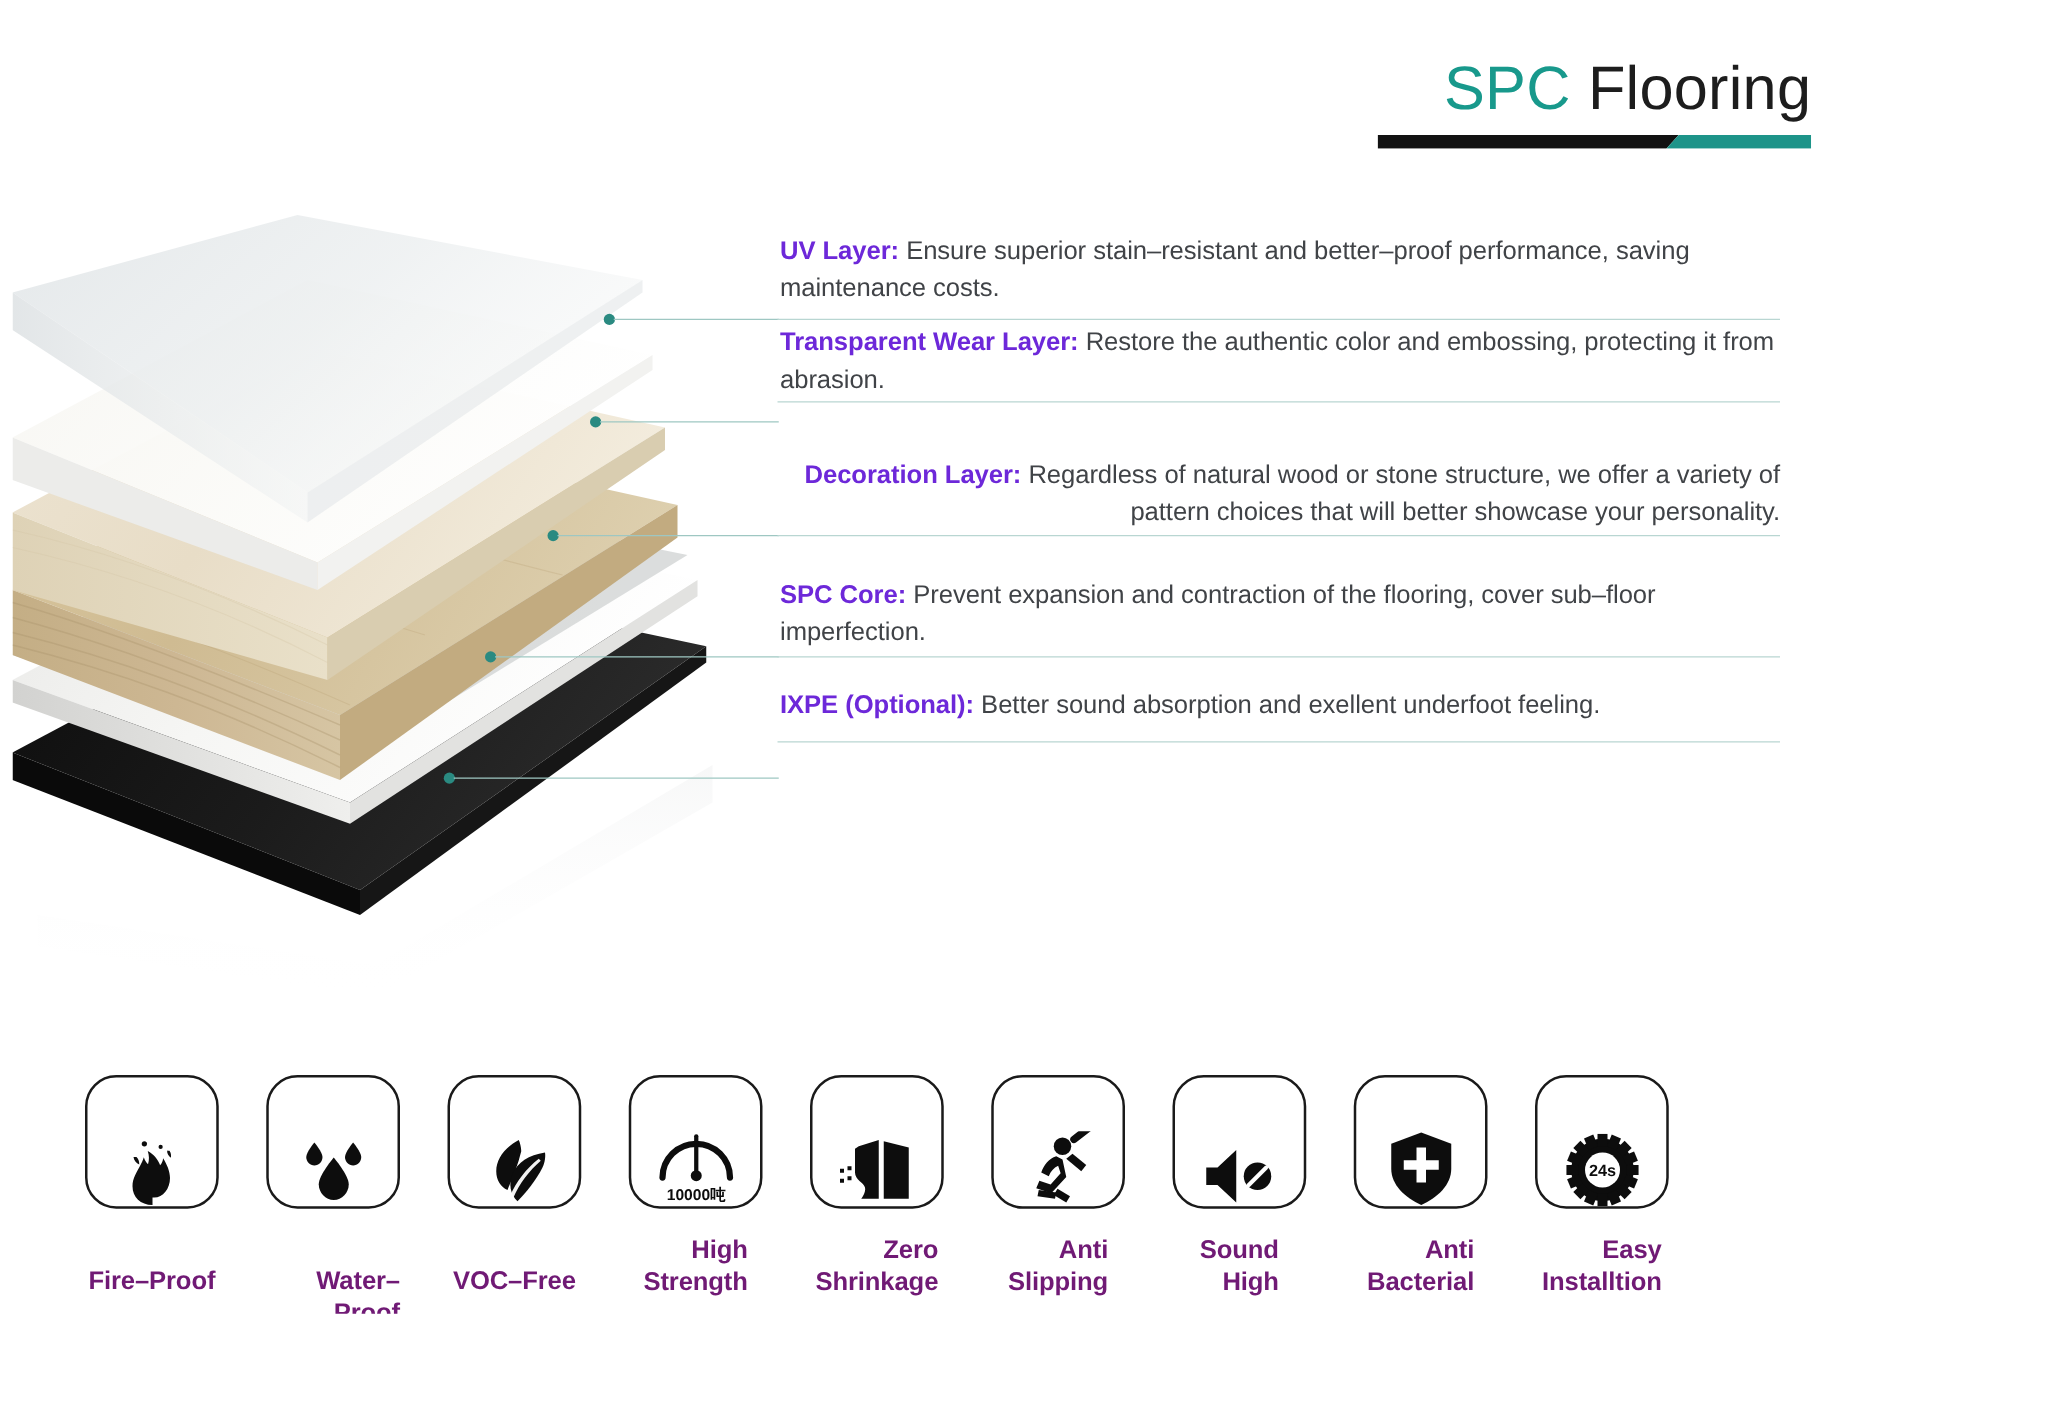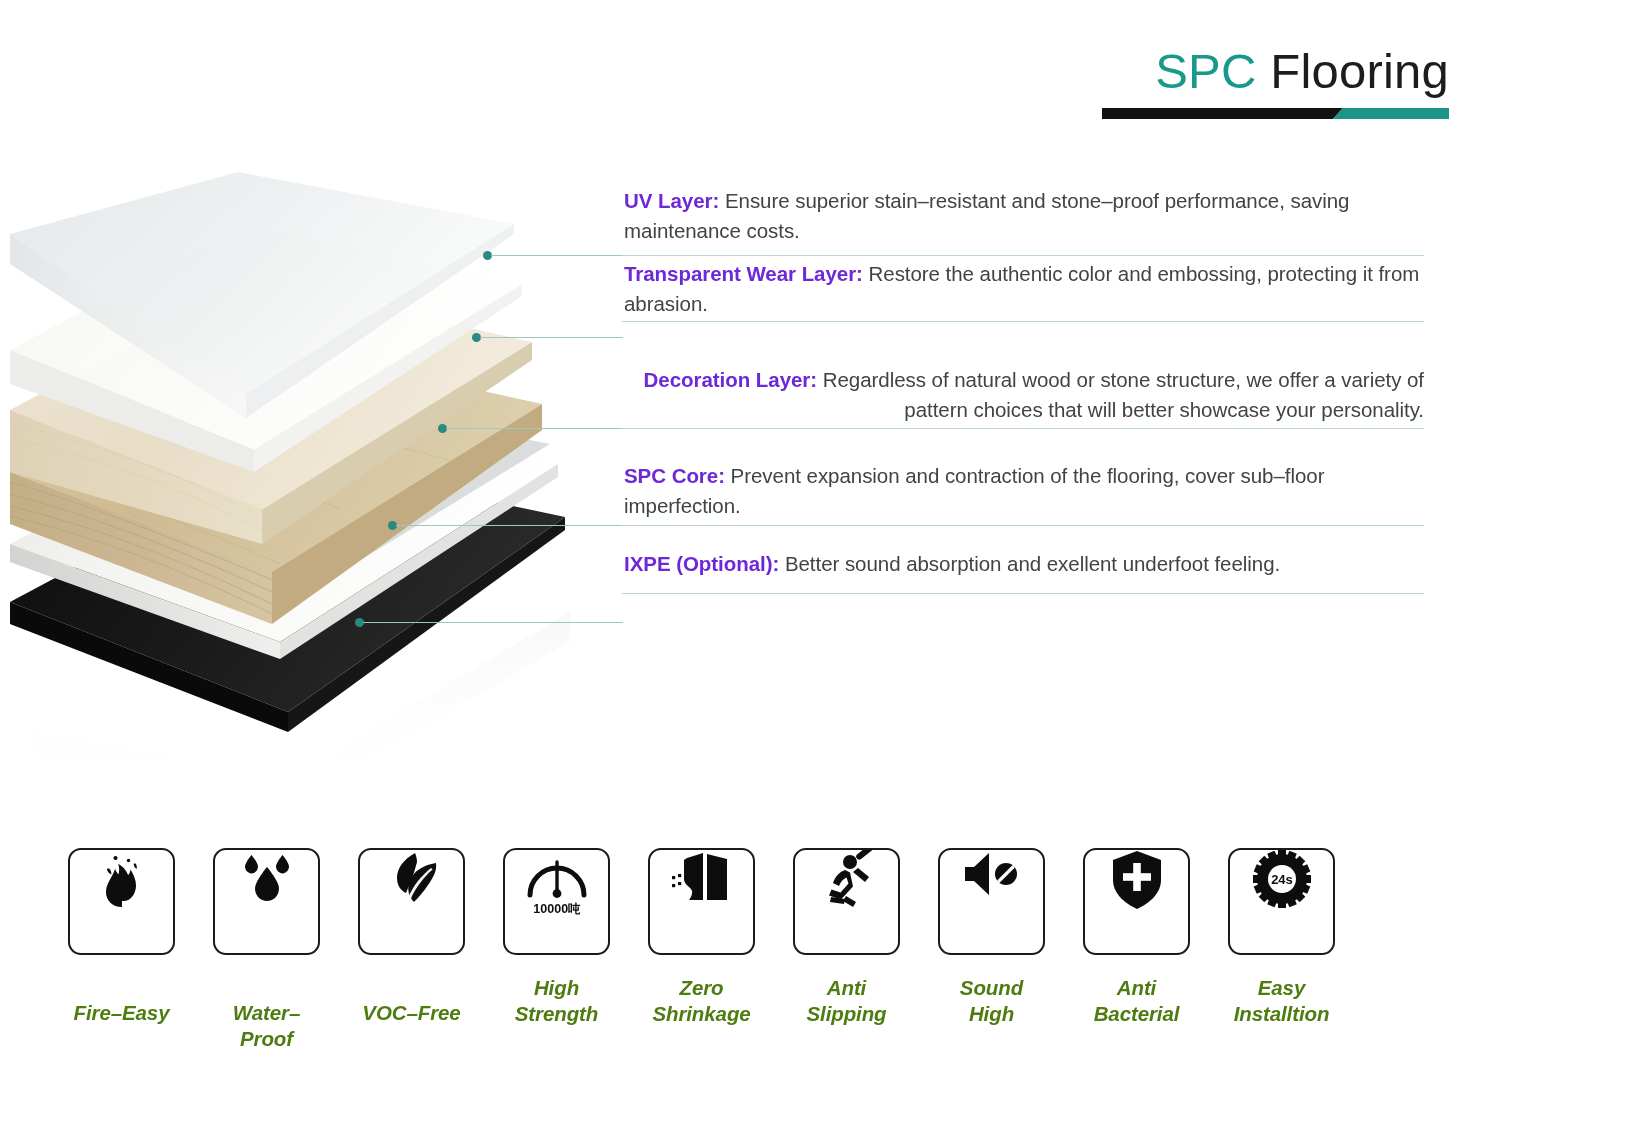--- a/index.html
+++ b/index.html
@@ -110,38 +110,38 @@
   }
   .feature {
     width: 107px;
     display: flex;
     flex-direction: column;
     align-items: center;
   }
   .feature-box {
     width: 107px; height: 107px;
     border: 2.2px solid #1a1a1a;
-    border-radius: 13px;
+    border-radius: 25px;
     background: #ffffff;
     display: flex;
-    align-items: flex-start;
+    align-items: flex-end;
     justify-content: center;
     position: relative;
+    margin-top: 12px;
   }
   .feature-box svg { display: block; }
   .feature-label {
     margin-top: 20px;
     font-size: 20.5px;
     font-weight: 700;
-    color: #4d7c0f;
-    text-align: center;
+    color: #701a75;
+    text-align: right;
     line-height: 1.28;
     letter-spacing: -0.1px;
     white-space: pre-line;
-    font-style: italic;
   }
   .feature.single-line .feature-label { margin-top: 45px; }
 </style>
 </head>
 <body>
 
 <div id="page">
 
   <div id="title-block">
     <div id="title-text">
@@ -279,21 +279,21 @@
   <div class="leader" style="left:446px; top:428px; width:177px;"></div>
 
   <div class="leader-dot" style="left:388px; top:521px;"></div>
   <div class="leader" style="left:396px; top:525px; width:227px;"></div>
 
   <div class="leader-dot" style="left:355px; top:618px;"></div>
   <div class="leader" style="left:363px; top:622px; width:260px;"></div>
 
   <div class="callout" style="top:186px;">
     <p>
-      <b>UV Layer:</b><span> Ensure superior stain–resistant and stone–proof performance, saving maintenance costs.</span>
+      <b>UV Layer:</b><span> Ensure superior stain–resistant and better–proof performance, saving maintenance costs.</span>
     </p>
     <div class="rule" style="top:69px;"></div>
   </div>
 
   <div class="callout" style="top:259px;">
     <p>
       <b>Transparent Wear Layer:</b><span> Restore the authentic color and embossing, protecting it from abrasion.</span>
     </p>
     <div class="rule" style="top:62px;"></div>
   </div>
@@ -324,21 +324,21 @@
     <div class="feature single-line">
       <div class="feature-box">
         <svg width="54" height="58" viewBox="0 0 54 58">
           <path fill="#0d0d0d" d="M27 57c-9.6 0-16-6.2-16-15 0-6.4 3.3-11.2 6.2-16.6 1.1-2.1 2.2-4.3 2.9-6.6.5 2.2 1.8 4 3.3 5.6 1.1-3.3 1-6.9-.2-10.6 4.6 2.6 8.2 6.6 9.9 11.3 1.4-1.5 2.2-3.4 2.4-5.6 3 4.9 5.5 10.3 5.5 15.9 0 9.2-6.3 16.6-14 15.6z"></path>
           <path fill="#0d0d0d" d="M14.2 18.5c1.5 1.5 2.3 3.6 2.2 6-2.5-1-4.2-3.1-4.6-5.9.7.1 1.6.1 2.4-.1z"></path>
           <path fill="#0d0d0d" d="M40.6 13.5c1.1 1.6 1.5 3.5 1.1 5.6-2-1.3-3.1-3.3-3-5.7.6.2 1.3.2 1.9.1z"></path>
           <circle fill="#0d0d0d" cx="20.5" cy="8" r="2.1"></circle>
           <circle fill="#0d0d0d" cx="33.5" cy="10.5" r="1.7"></circle>
         </svg>
       </div>
-      <div class="feature-label">Fire–Easy</div>
+      <div class="feature-label">Fire–Proof</div>
     </div>
 
     <div class="feature single-line">
       <div class="feature-box">
         <svg width="56" height="56" viewBox="0 0 56 56">
           <path fill="#0d0d0d" d="M28 17c0 0 12 14.2 12 21.4C40 45.3 34.6 51 28 51s-12-5.7-12-12.6C16 31.2 28 17 28 17z"></path>
           <path fill="#0d0d0d" d="M12.5 5c0 0 6.5 7.7 6.5 11.6 0 3.7-2.9 6.8-6.5 6.8S6 20.3 6 16.6C6 12.7 12.5 5 12.5 5z"></path>
           <path fill="#0d0d0d" d="M43.5 5c0 0 6.5 7.7 6.5 11.6 0 3.7-2.9 6.8-6.5 6.8S37 20.3 37 16.6C37 12.7 43.5 5 43.5 5z"></path>
         </svg>
       </div>

